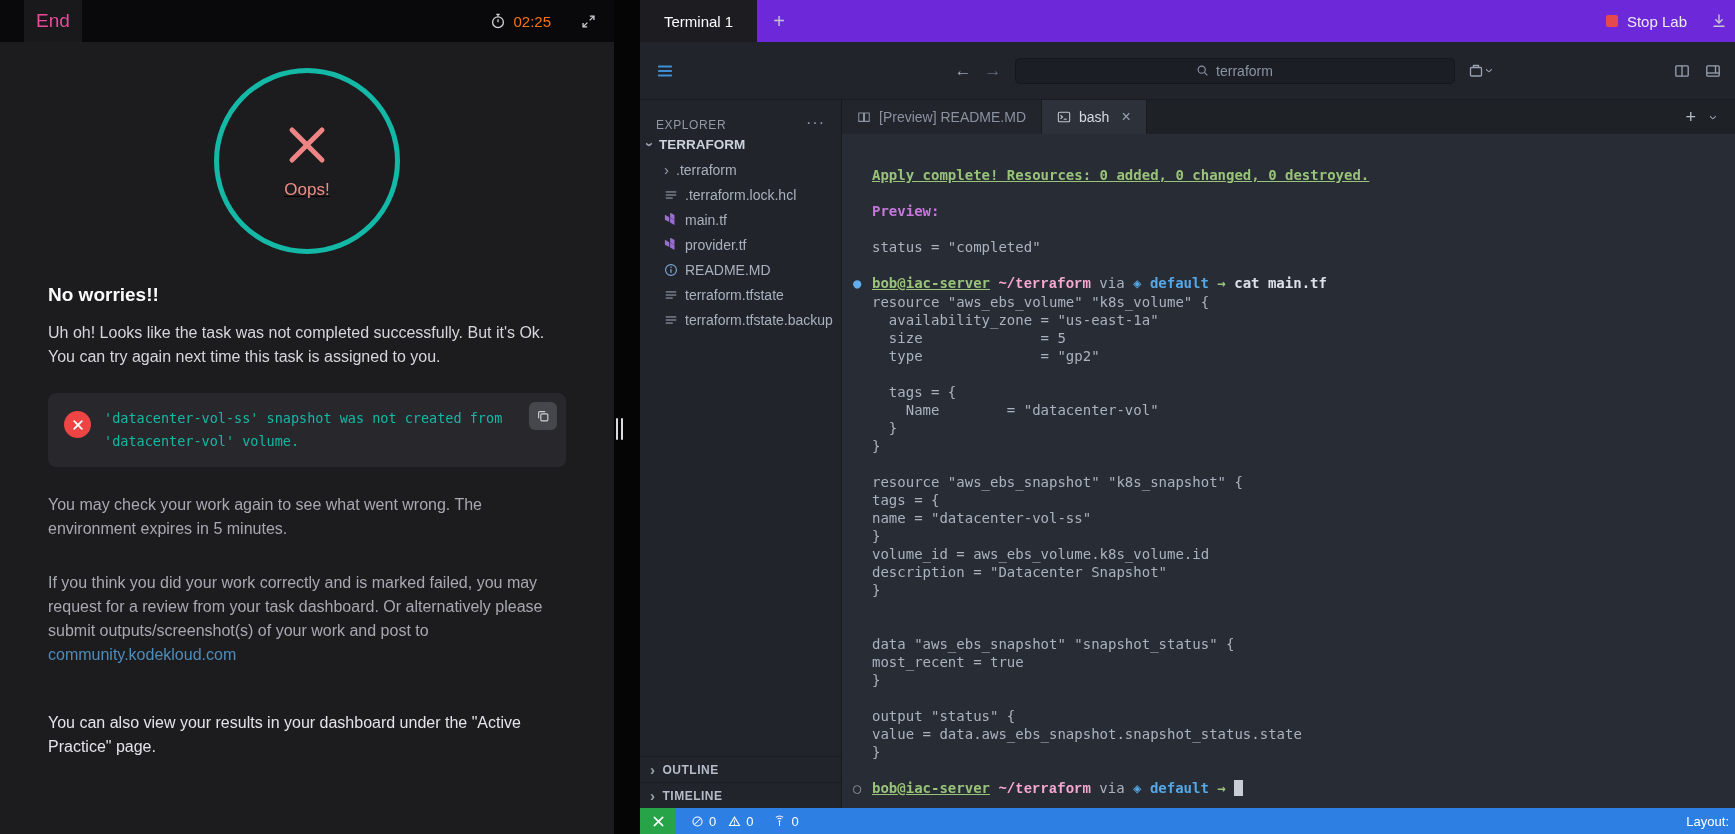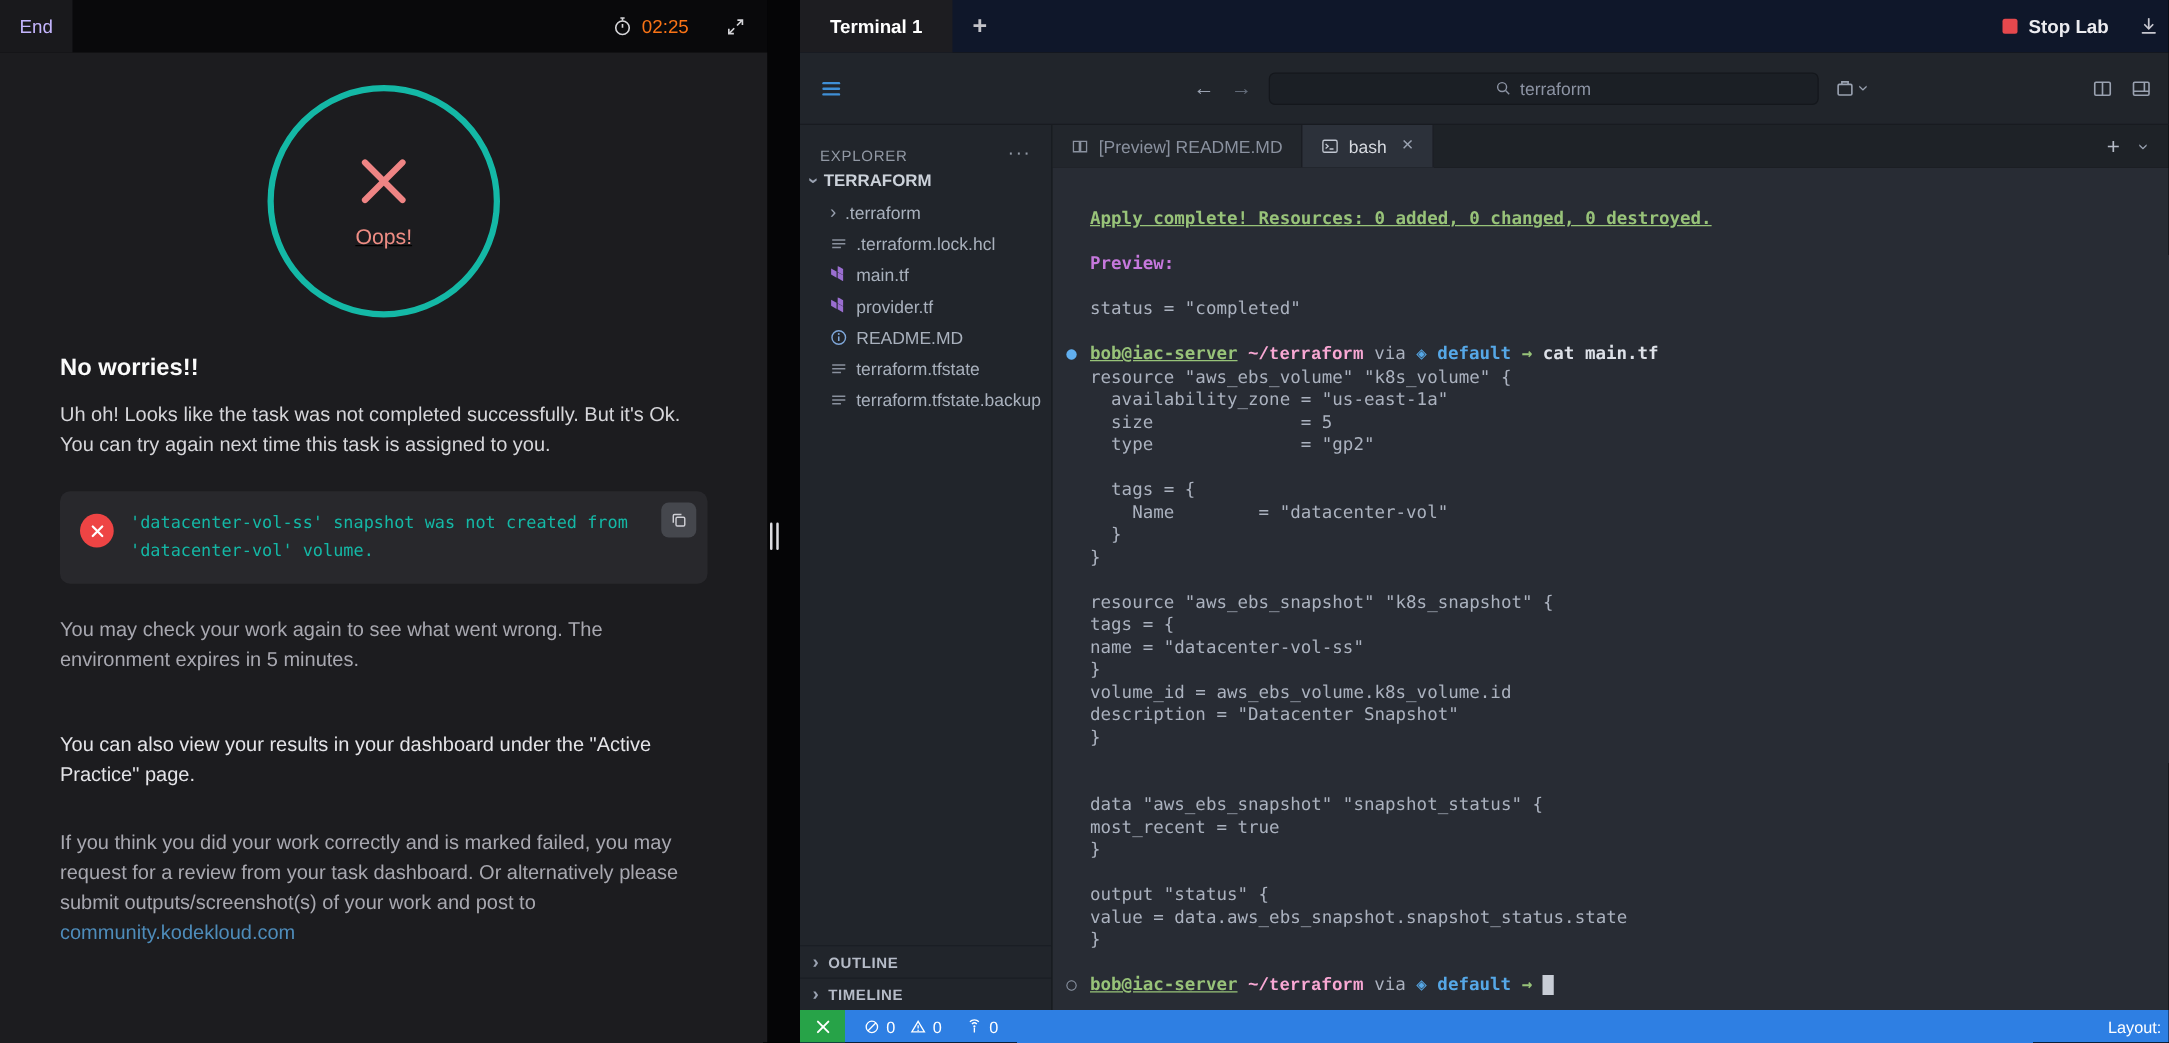--- a/index.html
+++ b/index.html
@@ -3,21 +3,21 @@
 <meta charset="utf-8">
 <style>
   * { box-sizing: border-box; margin: 0; padding: 0; }
   html, body { width: 1735px; height: 834px; }
   body { background: #000; font-family: "Liberation Sans", "DejaVu Sans", sans-serif; overflow: hidden; }
   .app { display: flex; width: 1735px; height: 834px; }
 
   
   .left-panel { width: 614px; flex: 0 0 614px; display: flex; flex-direction: column; background: #060608; }
   .left-topbar { height: 42px; flex: 0 0 42px; background: #09090b; display: flex; align-items: center; }
-  .end-tab { width: 58px; height: 42px; background: #19191c; color: #c4b5fd; font-size: 15px; display: flex; align-items: center; justify-content: center; cursor: pointer; }
+  .end-tab { width: 58px; height: 42px; background: #19191c; color: #ec4899; font-size: 19px; display: flex; align-items: center; justify-content: center; cursor: pointer; margin-left: 24px; }
   .lt-spacer { flex: 1; }
   .timer { display: flex; align-items: center; gap: 7px; color: #f97316; font-size: 15px; margin-right: 30px; }
   .expand-btn { margin-right: 18px; display: flex; cursor: pointer; }
   .left-content { flex: 1; background: #1c1c1f; padding: 0 48px; overflow: hidden; }
   .oops-circle { width: 186px; height: 186px; border-radius: 50%; border: 5px solid #14b8a6; margin: 26px auto 0; display: flex; flex-direction: column; align-items: center; justify-content: center; gap: 12px; text-decoration: underline; }
   .oops-label { color: #ef8d84; font-size: 17px; }
   .result-heading { margin-top: 30px; color: #fafafa; font-size: 19px; font-weight: bold; }
   .para { font-size: 16px; line-height: 24px; }
   .para1 { margin-top: 15px; color: #d6d6da; }
   .error-box { margin-top: 24px; background: #28282c; border-radius: 8px; padding: 14px 16px; display: flex; align-items: flex-start; gap: 13px; position: relative; }
@@ -29,21 +29,21 @@
   .community-link { color: #4e8cba; text-decoration: none; cursor: pointer; }
   .para4 { margin-top: 44px; color: #e4e4e8; }
 
   
   .gutter { width: 26px; flex: 0 0 26px; background: #050506; position: relative; }
   .gutter-handle { position: absolute; left: 2px; top: 418px; display: flex; gap: 3px; cursor: col-resize; }
   .gutter-handle i { display: block; width: 2px; height: 22px; background: #dcdce0; border-radius: 1px; }
 
   
   .right-panel { flex: 1; display: flex; flex-direction: column; min-width: 0; }
-  .right-topbar { height: 42px; flex: 0 0 42px; background: #0f172a; display: flex; align-items: center; font-weight: bold; }
+  .right-topbar { height: 42px; flex: 0 0 42px; background: #6d28d9; display: flex; align-items: center; }
   .terminal-tab { height: 42px; padding: 0 24px; background: #1d1d21; color: #fff; font-size: 15px; display: flex; align-items: center; cursor: pointer; }
   .add-tab { color: #c2c2c8; font-size: 20px; margin-left: 16px; cursor: pointer; }
   .rt-spacer { flex: 1; }
   .stop-lab { display: flex; align-items: center; gap: 9px; color: #ececf0; font-size: 15px; margin-right: 24px; cursor: pointer; }
   .stop-square { width: 12px; height: 12px; background: #e5484d; border-radius: 2px; }
   .dl-btn { margin-right: 8px; display: flex; cursor: pointer; }
 
   .vscode { flex: 1; display: flex; flex-direction: column; min-height: 0; }
   .titlebar { height: 58px; flex: 0 0 58px; background: #21252b; position: relative; display: flex; align-items: center; border-bottom: 1px solid #181b20; }
   .menu-icon { margin-left: 16px; display: flex; cursor: pointer; }
@@ -161,24 +161,24 @@
           <svg width="14" height="14" viewBox="0 0 16 16">
               <g stroke="#d0d0d6" stroke-width="1.3" fill="none">
                 <rect x="5.5" y="5.5" width="8" height="8" rx="1.2"></rect>
                 <path d="M10.5 3H4.2A1.2 1.2 0 0 0 3 4.2v6.3"></path>
               </g>
             </svg>
         </span>
       </div>
 
       <p class="para para2">You may check your work again to see what went wrong. The environment expires in 5 minutes.</p>
-      <p class="para para4">You can also view your results in your dashboard under the "Active Practice" page.</p>
       <p class="para para3">
         <span>If you think you did your work correctly and is marked failed, you may request for a review from your task dashboard. Or alternatively please submit outputs/screenshot(s) of your work and post to </span><a class="community-link">community.kodekloud.com</a>
       </p>
+      <p class="para para4">You can also view your results in your dashboard under the "Active Practice" page.</p>
     </div>
   </div>
 
   <div class="gutter">
     <div class="gutter-handle">
         <i></i>
         <i></i>
       </div>
   </div>
 

